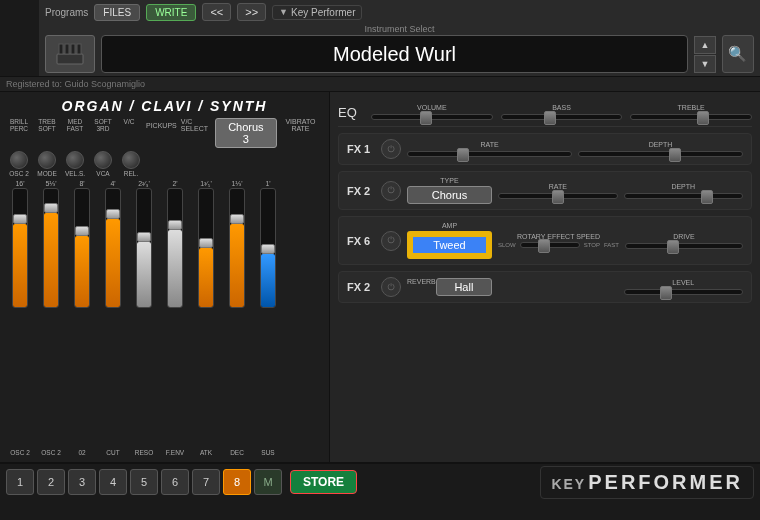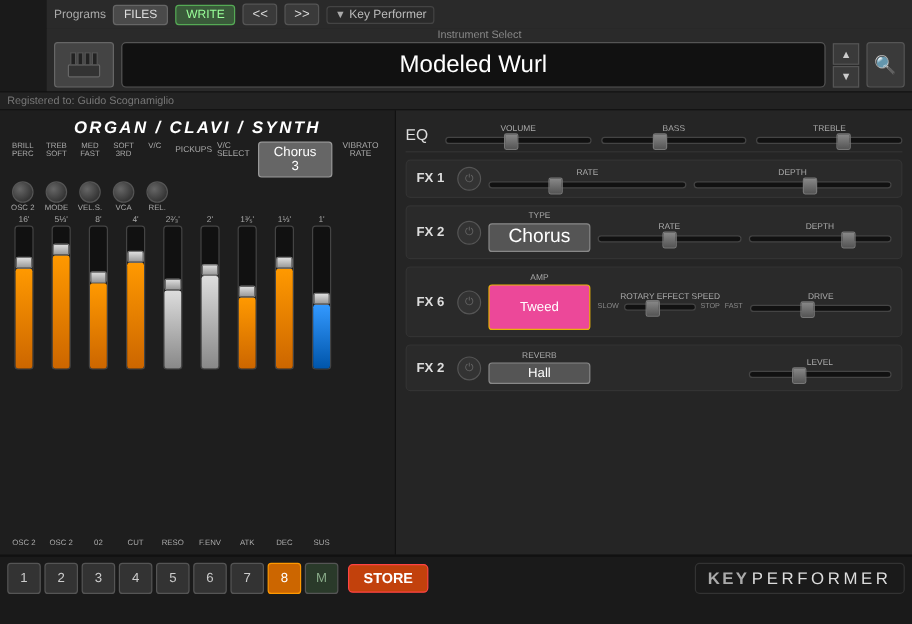--- a/index.html
+++ b/index.html
@@ -293,42 +293,42 @@
           <div class="slider-thumb" style="left:55%;"></div>
         </div>
       </div>
     </div>
 
     <div style="display:flex;align-items:center;gap:6px;background:#2a2a2a;border:1px solid #333;border-radius:4px;padding:5px 8px;">
       <span style="font-size:11px;color:#ddd;font-weight:bold;width:28px;">FX 2</span>
       <div style="width:20px;height:20px;border-radius:50%;background:#333;border:1px solid #555;cursor:pointer;display:flex;align-items:center;justify-content:center;font-size:9px;color:#666;">⏻</div>
       <div style="display:flex;flex-direction:column;align-items:center;width:85px;">
         <span style="font-size:7px;color:#aaa;margin-bottom:2px;">TYPE</span>
-        <div style="background:#555;border:1px solid #888;border-radius:3px;color:#fff;font-size:16px;padding:2px 6px;width:85px;text-align:center;cursor:pointer;">Chorus</div>
+        <div style="background:#555;border:1px solid #888;border-radius:3px;color:#fff;font-size:11px;padding:2px 6px;width:85px;text-align:center;cursor:pointer;">Chorus</div>
       </div>
       <div style="display:flex;flex-direction:column;align-items:center;flex:1;">
         <span style="font-size:7px;color:#aaa;margin-bottom:3px;">RATE</span>
         <div class="slider-track" style="width:100%;">
           <div class="slider-thumb" style="left:45%;"></div>
         </div>
       </div>
       <div style="display:flex;flex-direction:column;align-items:center;flex:1;">
         <span style="font-size:7px;color:#aaa;margin-bottom:3px;">DEPTH</span>
         <div class="slider-track" style="width:100%;">
           <div class="slider-thumb" style="left:65%;"></div>
         </div>
       </div>
     </div>
 
     <div style="display:flex;align-items:center;gap:6px;background:#2a2a2a;border:1px solid #333;border-radius:4px;padding:5px 8px;">
       <span style="font-size:11px;color:#ddd;font-weight:bold;width:28px;">FX 6</span>
       <div style="width:20px;height:20px;border-radius:50%;background:#333;border:1px solid #555;cursor:pointer;display:flex;align-items:center;justify-content:center;font-size:9px;color:#666;">⏻</div>
       <div style="display:flex;flex-direction:column;align-items:center;width:85px;">
         <span style="font-size:7px;color:#aaa;margin-bottom:2px;">AMP</span>
-        <div style="background:#ec4899;border:1px solid #eab308;border-radius:3px;color:#fff;font-size:11px;padding:12px 6px;width:85px;text-align:center;cursor:pointer;">Tweed</div>
+        <div style="background:#3b82f6;border:6px solid #eab308;border-radius:3px;color:#fff;font-size:11px;padding:2px 6px;width:85px;text-align:center;cursor:pointer;">Tweed</div>
       </div>
       <div style="display:flex;flex-direction:column;align-items:center;flex:1;">
         <span style="font-size:7px;color:#aaa;margin-bottom:2px;">ROTARY EFFECT SPEED</span>
         <div style="display:flex;gap:4px;align-items:center;">
           <span style="font-size:6px;color:#888;">SLOW</span>
           <div class="slider-track" style="width:60px;">
             <div class="slider-thumb" style="left:30%;"></div>
           </div>
           <span style="font-size:6px;color:#888;">STOP</span>
           <span style="font-size:6px;color:#888;">FAST</span>
@@ -338,21 +338,21 @@
         <span style="font-size:7px;color:#aaa;margin-bottom:3px;">DRIVE</span>
         <div class="slider-track" style="width:100%;">
           <div class="slider-thumb" style="left:35%;"></div>
         </div>
       </div>
     </div>
 
     <div style="display:flex;align-items:center;gap:6px;background:#2a2a2a;border:1px solid #333;border-radius:4px;padding:5px 8px;">
       <span style="font-size:11px;color:#ddd;font-weight:bold;width:28px;">FX 2</span>
       <div style="width:20px;height:20px;border-radius:50%;background:#333;border:1px solid #555;cursor:pointer;display:flex;align-items:center;justify-content:center;font-size:9px;color:#666;">⏻</div>
-      <div style="display:flex;flex-direction:column;align-items:center;width:85px;">
+      <div style="display:flex;width:85px;">
         <span style="font-size:7px;color:#aaa;margin-bottom:2px;">REVERB</span>
         <div style="background:#555;border:1px solid #888;border-radius:3px;color:#fff;font-size:11px;padding:2px 6px;width:85px;text-align:center;cursor:pointer;">Hall</div>
       </div>
       <div style="flex:1;"></div>
       <div style="display:flex;flex-direction:column;align-items:center;flex:1;">
         <span style="font-size:7px;color:#aaa;margin-bottom:3px;">LEVEL</span>
         <div class="slider-track" style="width:100%;">
           <div class="slider-thumb" style="left:30%;"></div>
         </div>
       </div>
@@ -366,19 +366,19 @@
       <button style="width: 28px; height: 26px; background: rgb(51, 51, 51); border: 1px solid rgb(85, 85, 85); border-radius: 3px; color: rgb(204, 204, 204); font-size: 11px; cursor: pointer;">1</button>
       <button style="width: 28px; height: 26px; background: rgb(51, 51, 51); border: 1px solid rgb(85, 85, 85); border-radius: 3px; color: rgb(204, 204, 204); font-size: 11px; cursor: pointer;">2</button>
       <button style="width: 28px; height: 26px; background: rgb(51, 51, 51); border: 1px solid rgb(85, 85, 85); border-radius: 3px; color: rgb(204, 204, 204); font-size: 11px; cursor: pointer;">3</button>
       <button style="width: 28px; height: 26px; background: rgb(51, 51, 51); border: 1px solid rgb(85, 85, 85); border-radius: 3px; color: rgb(204, 204, 204); font-size: 11px; cursor: pointer;">4</button>
       <button style="width: 28px; height: 26px; background: rgb(51, 51, 51); border: 1px solid rgb(85, 85, 85); border-radius: 3px; color: rgb(204, 204, 204); font-size: 11px; cursor: pointer;">5</button>
       <button style="width: 28px; height: 26px; background: rgb(51, 51, 51); border: 1px solid rgb(85, 85, 85); border-radius: 3px; color: rgb(204, 204, 204); font-size: 11px; cursor: pointer;">6</button>
       <button style="width: 28px; height: 26px; background: rgb(51, 51, 51); border: 1px solid rgb(85, 85, 85); border-radius: 3px; color: rgb(204, 204, 204); font-size: 11px; cursor: pointer;">7</button>
       <button style="width: 28px; height: 26px; background: rgb(204, 102, 0); border: 1px solid rgb(255, 153, 0); border-radius: 3px; color: rgb(255, 255, 255); font-size: 11px; cursor: pointer;">8</button>
       <button style="width: 28px; height: 26px; background: rgb(42, 58, 42); border: 1px solid rgb(85, 85, 85); border-radius: 3px; color: rgb(136, 170, 136); font-size: 11px; cursor: pointer;">M</button>
     </div>
-  <button style="background:#c2410c;color:#fff;border:1px solid #ff4444;border-radius:4px;padding:4px 12px;font-size:12px;font-weight:bold;cursor:pointer;margin-left:4px;">STORE</button>
+  <button style="background:#15803d;color:#fff;border:1px solid #ff4444;border-radius:4px;padding:4px 12px;font-size:12px;font-weight:bold;cursor:pointer;margin-left:4px;">STORE</button>
   <div style="flex:1;"></div>
   <div style="display:flex;align-items:baseline;gap:2px;background:#1a1a1a;padding:4px 10px;border-radius:4px;border:1px solid #333;">
     <span style="color:#aaa;font-size:14px;font-weight:bold;letter-spacing:2px;">KEY</span>
-    <span style="color:#ddd;font-size:14px;font-weight:normal;letter-spacing:3px;">PERFORMER</span>
+    <span style="color:#ddd;font-size:20px;font-weight:bold;letter-spacing:3px;">PERFORMER</span>
   </div>
 </div>
 
 </body></html>

